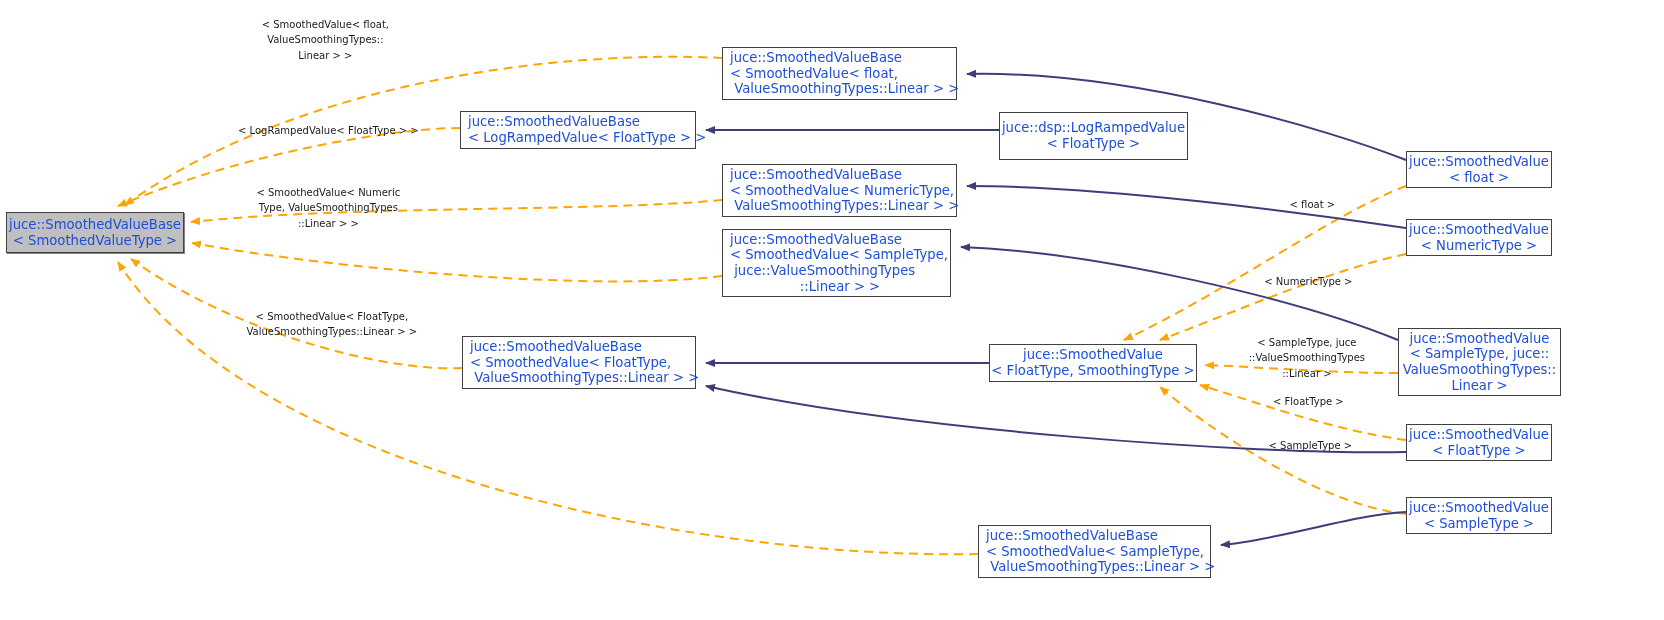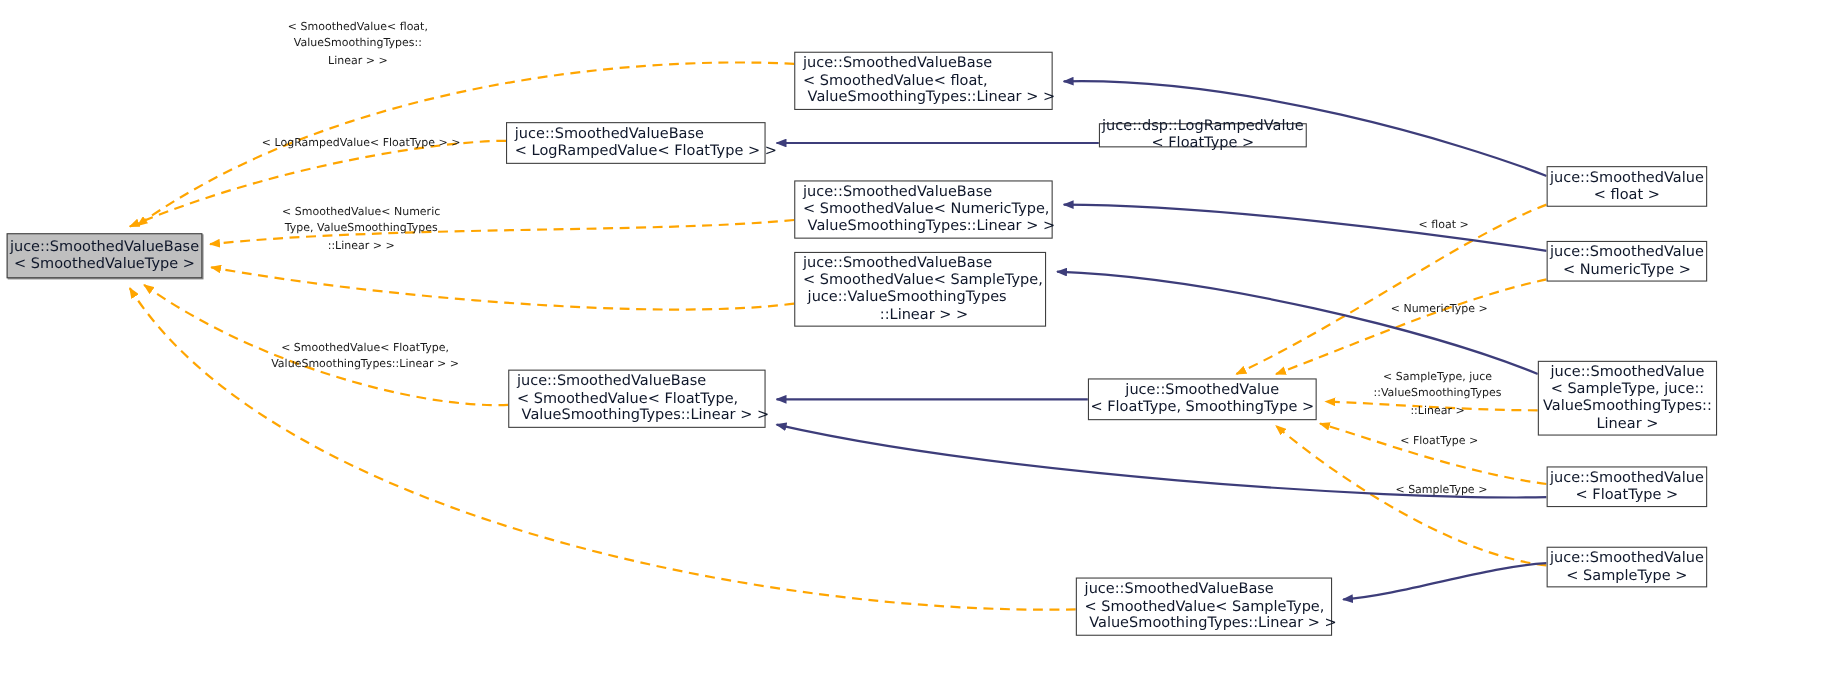--- a/index.html
+++ b/index.html
@@ -20,21 +20,21 @@
     left: 0; top: 0;
     width: 1664px;
     height: 620px;
     pointer-events: none;
   }
   .node {
     position: absolute;
     box-sizing: border-box;
     border: 1px solid #404040;
     background: #ffffff;
-    color: #0f172a;
+    color: #1d4ed8;
     font-size: 13.2px;
     line-height: 15.6px;
     display: flex;
     flex-direction: column;
     justify-content: center;
     white-space: pre;
   }
   .node.center { align-items: center; text-align: center; }
   .node.left   { align-items: flex-start; text-align: left; padding-left: 7px; }
   .node.root {
@@ -120,21 +120,21 @@
     <span class="ln">juce::SmoothedValueBase</span>
     <span class="ln">&lt; SmoothedValue&lt; float,</span>
     <span class="ln"> ValueSmoothingTypes::Linear &gt; &gt;</span>
   </div>
 
   <div class="node left" style="left:460px; top:111px; width:236px; height:38px;">
     <span class="ln">juce::SmoothedValueBase</span>
     <span class="ln">&lt; LogRampedValue&lt; FloatType &gt; &gt;</span>
   </div>
 
-  <div class="node center" style="left:999px; top:112px; width:189px; height:22px;text-align:right;">
+  <div class="node center" style="left:999px; top:112px; width:189px; height:48px;text-align:right;">
     <span class="ln">juce::dsp::LogRampedValue</span>
     <span class="ln">&lt; FloatType &gt;</span>
   </div>
 
   <div class="node left" style="left:722px; top:164px; width:235px; height:53px;">
     <span class="ln">juce::SmoothedValueBase</span>
     <span class="ln">&lt; SmoothedValue&lt; NumericType,</span>
     <span class="ln"> ValueSmoothingTypes::Linear &gt; &gt;</span>
   </div>
 

